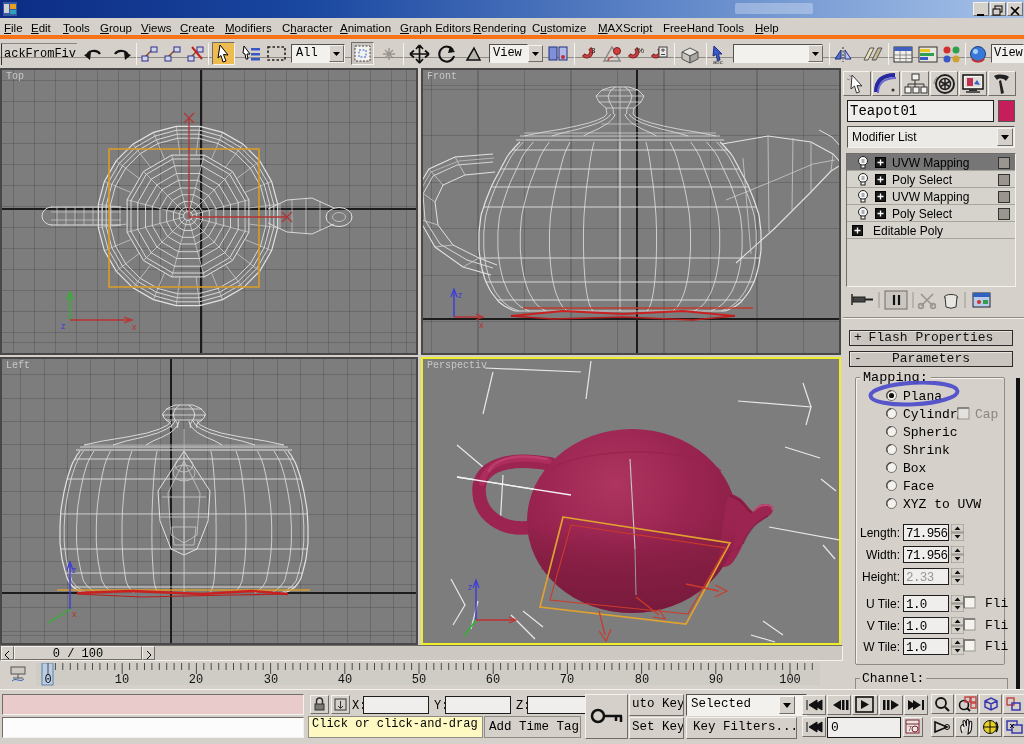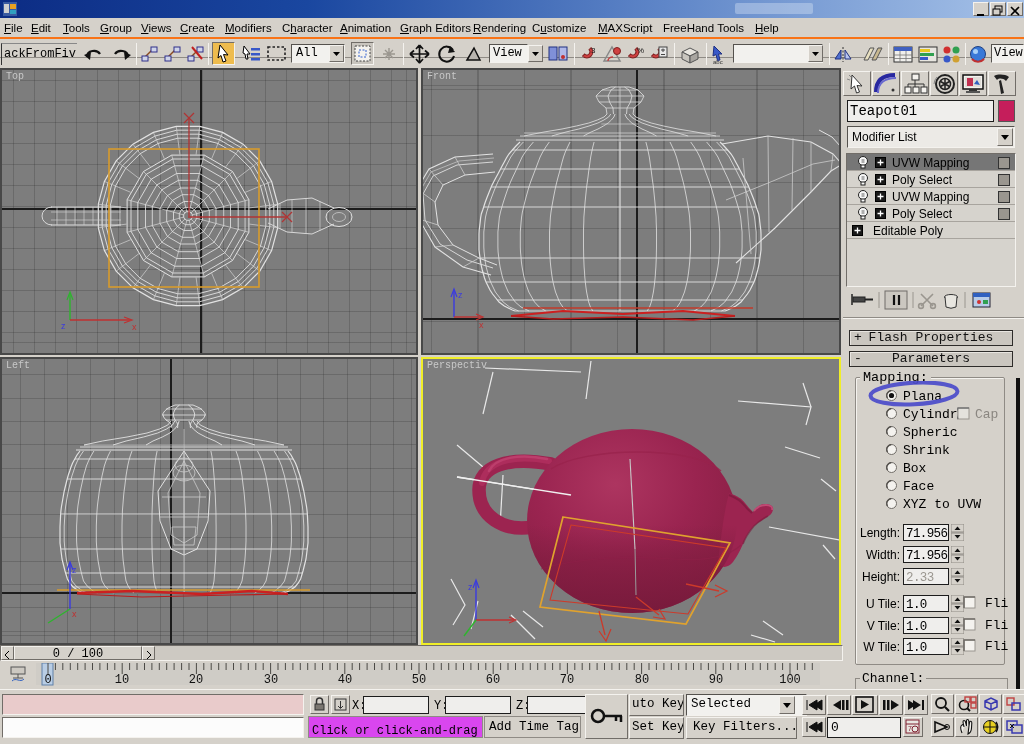--- a/index.html
+++ b/index.html
@@ -24,21 +24,21 @@
       </svg></div>
  <div class="abs btn" style="left:990px;top:2px;width:16px;height:14px;"><svg width="14" height="12">
         <rect x="4" y="1" width="7" height="6" fill="none" stroke="#000"></rect>
         <rect x="2" y="4" width="7" height="6" fill="#d5d1ca" stroke="#000"></rect>
       </svg></div>
  <div class="abs btn" style="left:1007px;top:2px;width:16px;height:14px;"><svg width="14" height="12">
         <path d="M3 2 L11 10 M11 2 L3 10" stroke="#000" stroke-width="1.6"></path>
       </svg></div>
 </div>
 
-<div class="abs" style="left:0;top:18px;width:1024px;height:21px;background:#d5d1ca;border-bottom:2px solid #f97316;">
+<div class="abs" style="left:0;top:18px;width:1024px;height:21px;background:#d5d1ca;border-bottom:4px solid #f97316;">
     <span class="abs" style="left:4px;top:4px;font-size:11.5px;color:#000;"><span style="text-decoration:underline">F</span>ile</span>
     <span class="abs" style="left:31px;top:4px;font-size:11.5px;color:#000;"><span style="text-decoration:underline">E</span>dit</span>
     <span class="abs" style="left:63px;top:4px;font-size:11.5px;color:#000;"><span style="text-decoration:underline">T</span>ools</span>
     <span class="abs" style="left:100px;top:4px;font-size:11.5px;color:#000;"><span style="text-decoration:underline">G</span>roup</span>
     <span class="abs" style="left:141px;top:4px;font-size:11.5px;color:#000;"><span style="text-decoration:underline">V</span>iews</span>
     <span class="abs" style="left:180px;top:4px;font-size:11.5px;color:#000;"><span style="text-decoration:underline">C</span>reate</span>
     <span class="abs" style="left:225px;top:4px;font-size:11.5px;color:#000;"><span style="text-decoration:underline">M</span>odifiers</span>
     <span class="abs" style="left:282px;top:4px;font-size:11.5px;color:#000;">C<span style="text-decoration:underline">h</span>aracter</span>
     <span class="abs" style="left:340px;top:4px;font-size:11.5px;color:#000;"><span style="text-decoration:underline">A</span>nimation</span>
     <span class="abs" style="left:400px;top:4px;font-size:11.5px;color:#000;"><span style="text-decoration:underline">G</span>raph Editors</span>
@@ -871,21 +871,21 @@
 <div class="abs btn" style="left:331px;top:695px;width:19px;height:19px;"><svg width="17" height="17">
       <rect x="3" y="3" width="11" height="11" fill="none" stroke="#333"></rect>
       <path d="M8.5 5 L8.5 12 M6 10 L8.5 12.5 L11 10" stroke="#333" fill="none"></path>
     </svg></div>
 <span class="abs mono" style="left:352px;top:699px;font-size:12px;">X:</span>
 <div class="abs" style="left:363px;top:696px;width:66px;height:18px;background:#efeeec;border:1px solid #1c1c1c;"></div>
 <span class="abs mono" style="left:434px;top:699px;font-size:12px;">Y:</span>
 <div class="abs" style="left:445px;top:696px;width:66px;height:18px;background:#efeeec;border:1px solid #1c1c1c;"></div>
 <span class="abs mono" style="left:516px;top:699px;font-size:12px;">Z:</span>
 <div class="abs" style="left:527px;top:696px;width:66px;height:18px;background:#efeeec;border:1px solid #1c1c1c;"></div>
-<div class="abs mono" style="left:308px;top:716px;width:175px;height:22px;border:1px solid #8f8b85;font-size:12px;padding:7px 0 0 3px;background:#d946ef;">Click or click-and-drag</div>
+<div class="abs mono" style="left:308px;top:716px;width:175px;height:22px;border:1px solid #8f8b85;font-size:12px;padding:0 0 0 3px;background:#fef9c3;">Click or click-and-drag</div>
 <div class="abs mono" style="left:484px;top:716px;width:97px;height:22px;border:1px solid #8f8b85;font-size:12.5px;padding:3px 0 0 4px;background:#d5d1ca;">Add Time Tag</div>
 <div class="abs btn" style="left:585px;top:694px;width:43px;height:45px;"><svg width="41" height="43">
       <circle cx="12" cy="21" r="6" fill="none" stroke="#111" stroke-width="2.5"></circle>
       <path d="M18 21 L36 21 M30 21 L30 26 M35 21 L35 27" stroke="#111" stroke-width="2.5"></path>
     </svg></div>
 <div class="abs btn mono" style="left:629px;top:694px;width:55px;height:22px;font-size:12.5px;padding:2px 0 0 2px;overflow:hidden;">uto Key</div>
 <div class="abs btn mono" style="left:629px;top:717px;width:55px;height:22px;font-size:12.5px;padding:2px 0 0 2px;overflow:hidden;">Set Key</div>
 <div class="abs fld mono" style="left:686px;top:694px;width:121px;height:22px;font-size:12.5px;padding:2px 0 0 4px;">Selected</div>
 <div class="abs btn" style="left:779px;top:696px;width:16px;height:18px;"><svg width="14" height="16">
       <path d="M3 6 L11 6 L7 11 Z" fill="#000"></path>

